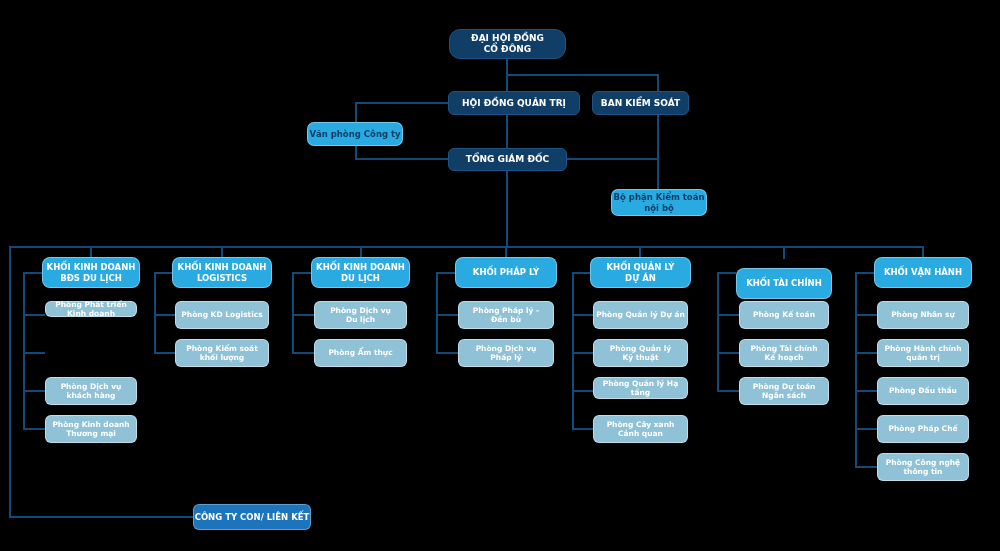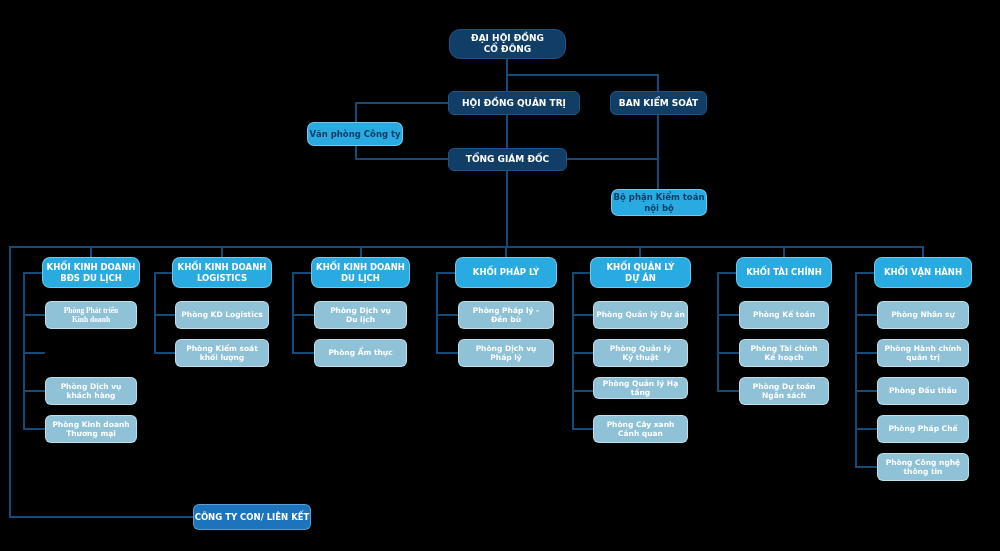--- a/index.html
+++ b/index.html
@@ -82,29 +82,29 @@
   <div class="ln" style="left:855px;top:272px;width:19px;height:2px;"></div>
   <div class="ln" style="left:855px;top:314px;width:22px;height:2px;"></div>
   <div class="ln" style="left:855px;top:352px;width:22px;height:2px;"></div>
   <div class="ln" style="left:855px;top:390px;width:22px;height:2px;"></div>
   <div class="ln" style="left:855px;top:428px;width:22px;height:2px;"></div>
   <div class="ln" style="left:855px;top:466px;width:22px;height:2px;"></div>
 
   <div class="box navy" style="left:449px;top:29px;width:117px;height:30px;border-radius:11px;">ĐẠI HỘI ĐỒNG
 CỔ ĐÔNG</div>
   <div class="box navy" style="left:448px;top:91px;width:132px;height:24px;">HỘI ĐỒNG QUẢN TRỊ</div>
-  <div class="box navy" style="left:610px;top:91px;width:97px;height:24px;">BAN KIỂM SOÁT</div>
+  <div class="box navy" style="left:592px;top:91px;width:97px;height:24px;">BAN KIỂM SOÁT</div>
   <div class="box cyan-dark-text" style="left:307px;top:122px;width:96px;height:24px;">Văn phòng Công ty</div>
   <div class="box navy" style="left:448px;top:148px;width:119px;height:23px;">TỔNG GIÁM ĐỐC</div>
   <div class="box cyan-dark-text" style="left:611px;top:189px;width:96px;height:27px;">Bộ phận Kiểm toán
 nội bộ</div>
 
   <div class="box cyan" style="left:42px;top:257px;width:98px;height:31px;">KHỐI KINH DOANH
 BĐS DU LỊCH</div>
-  <div class="box sub" style="left:45px;top:301px;width:92px;height:28px;font-family:Liberation Serif, serif;">Phòng Phát triển
+  <div class="box sub" style="left:45px;top:301px;width:92px;height:16px;">Phòng Phát triển
 Kinh doanh</div>
   <div class="box sub" style="left:45px;top:377px;width:92px;height:28px;">Phòng Dịch vụ
 khách hàng</div>
   <div class="box sub" style="left:45px;top:415px;width:92px;height:28px;">Phòng Kinh doanh
 Thương mại</div>
 
   <div class="box cyan" style="left:172px;top:257px;width:100px;height:31px;">KHỐI KINH DOANH
 LOGISTICS</div>
   <div class="box sub" style="left:175px;top:301px;width:94px;height:28px;">Phòng KD Logistics</div>
   <div class="box sub" style="left:175px;top:339px;width:94px;height:28px;">Phòng Kiểm soát
@@ -124,21 +124,21 @@
 
   <div class="box cyan" style="left:590px;top:257px;width:101px;height:31px;">KHỐI QUẢN LÝ
 DỰ ÁN</div>
   <div class="box sub" style="left:593px;top:301px;width:95px;height:28px;">Phòng Quản lý Dự án</div>
   <div class="box sub" style="left:593px;top:339px;width:95px;height:28px;">Phòng Quản lý
 Kỹ thuật</div>
   <div class="box sub" style="left:593px;top:377px;width:95px;height:22px;">Phòng Quản lý Hạ tầng</div>
   <div class="box sub" style="left:593px;top:415px;width:95px;height:28px;">Phòng Cây xanh
 Cảnh quan</div>
 
-  <div class="box cyan" style="left:736px;top:257px;width:96px;height:31px;">KHỐI TÀI CHÍNH</div>
+  <div class="box cyan" style="left:736px;top:268px;width:96px;height:31px;">KHỐI TÀI CHÍNH</div>
   <div class="box sub" style="left:739px;top:301px;width:90px;height:28px;">Phòng Kế toán</div>
   <div class="box sub" style="left:739px;top:339px;width:90px;height:28px;text-align:center;">Phòng Tài chính
 Kế hoạch</div>
   <div class="box sub" style="left:739px;top:377px;width:90px;height:28px;">Phòng Dự toán
 Ngân sách</div>
 
   <div class="box cyan" style="left:874px;top:257px;width:98px;height:31px;">KHỐI VẬN HÀNH</div>
   <div class="box sub" style="left:877px;top:301px;width:92px;height:28px;">Phòng Nhân sự</div>
   <div class="box sub" style="left:877px;top:339px;width:92px;height:28px;">Phòng Hành chính
 quản trị</div>

